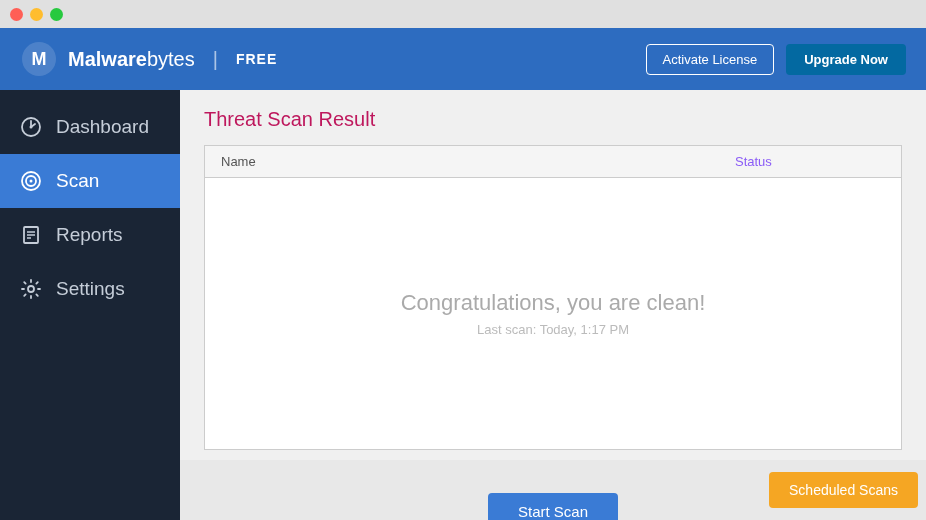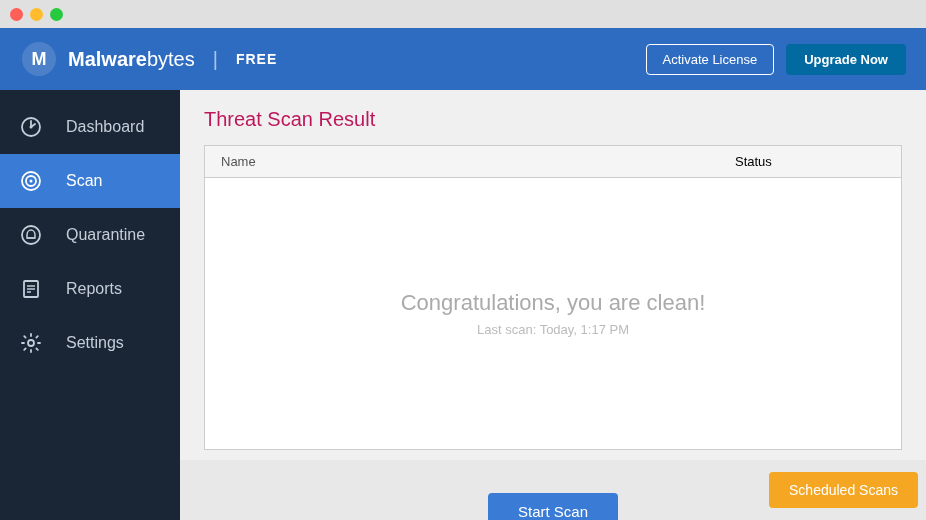--- a/index.html
+++ b/index.html
@@ -118,25 +118,25 @@
       width: 180px;
       background: #1a2535;
       flex-shrink: 0;
       display: flex;
       flex-direction: column;
       padding-top: 10px;
     }
     .nav-item {
       display: flex;
       align-items: center;
-      gap: 24px;
+      gap: 14px;
       padding: 16px 20px;
       cursor: pointer;
       color: #c5cdd8;
-      font-size: 16px;
+      font-size: 19px;
       font-weight: 400;
       transition: background 0.1s;
     }
     .nav-item.active {
       background: #3a7bd5;
       color: white;
     }
     .nav-icon {
       width: 22px;
       height: 22px;
@@ -180,21 +180,21 @@
     }
     .col-name {
       flex: 1;
       font-size: 13px;
       color: #555;
       font-weight: 500;
     }
     .col-status {
       width: 150px;
       font-size: 13px;
-      color: #000000;
+      color: #8b5cf6;
       font-weight: 500;
     }
     .table-body {
       flex: 1;
       display: flex;
       flex-direction: column;
       align-items: center;
       justify-content: center;
     }
     .empty-message {
@@ -294,28 +294,20 @@
 
       <div class="nav-item active">
         <svg class="nav-icon" viewBox="0 0 22 22" fill="none">
           <circle cx="11" cy="11" r="9" stroke="white" stroke-width="1.8"></circle>
           <circle cx="11" cy="11" r="5" stroke="white" stroke-width="1.8"></circle>
           <circle cx="11" cy="11" r="1.5" fill="white"></circle>
         </svg>
         <span>Scan</span>
       </div>
 
-      <div class="nav-item">
-        <svg class="nav-icon" viewBox="0 0 22 22" fill="none">
-          <circle cx="11" cy="11" r="9" stroke="#c5cdd8" stroke-width="1.8"></circle>
-          <path d="M7 11 C7 8 9 6 11 6 C13 6 15 8 15 11 L15 14 L7 14 Z" stroke="#c5cdd8" stroke-width="1.5" fill="none"></path>
-          <line x1="7" y1="14" x2="15" y2="14" stroke="#c5cdd8" stroke-width="1.5"></line>
-        </svg>
-        <span>Quarantine</span>
-      </div>
 
       <div class="nav-item">
         <svg class="nav-icon" viewBox="0 0 22 22" fill="none">
           <rect x="4" y="3" width="14" height="16" rx="1" stroke="#c5cdd8" stroke-width="1.8"></rect>
           <line x1="7" y1="8" x2="15" y2="8" stroke="#c5cdd8" stroke-width="1.5"></line>
           <line x1="7" y1="11" x2="15" y2="11" stroke="#c5cdd8" stroke-width="1.5"></line>
           <line x1="7" y1="14" x2="11" y2="14" stroke="#c5cdd8" stroke-width="1.5"></line>
         </svg>
         <span>Reports</span>
       </div>

